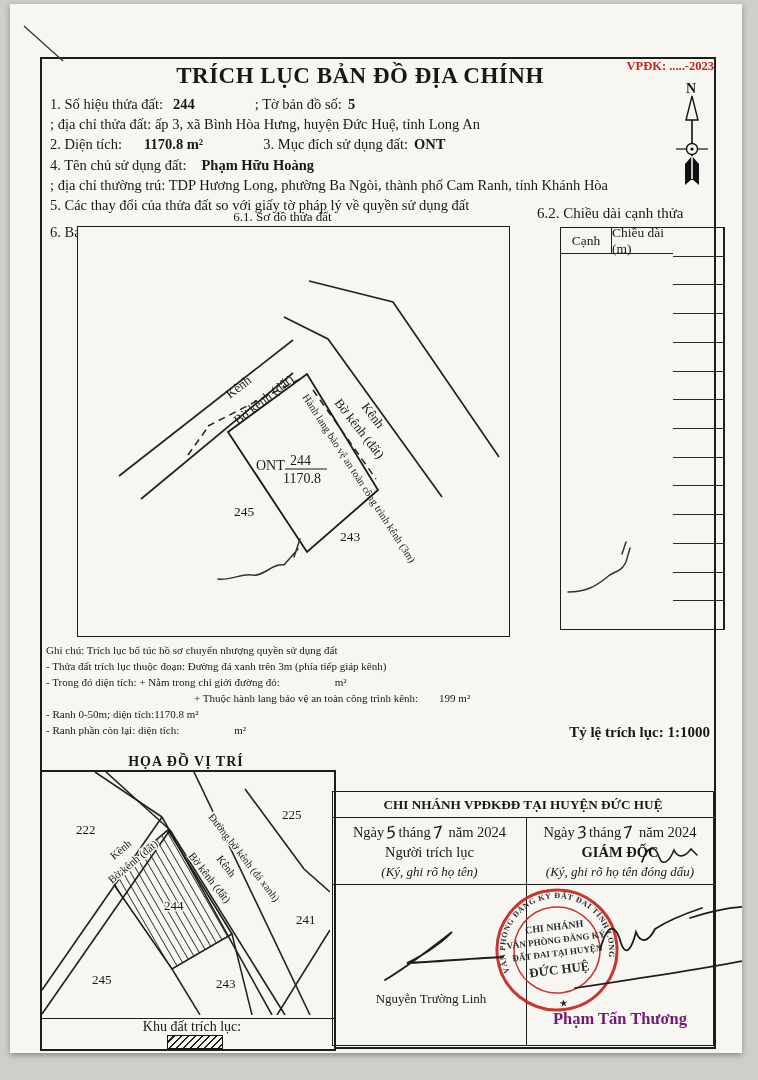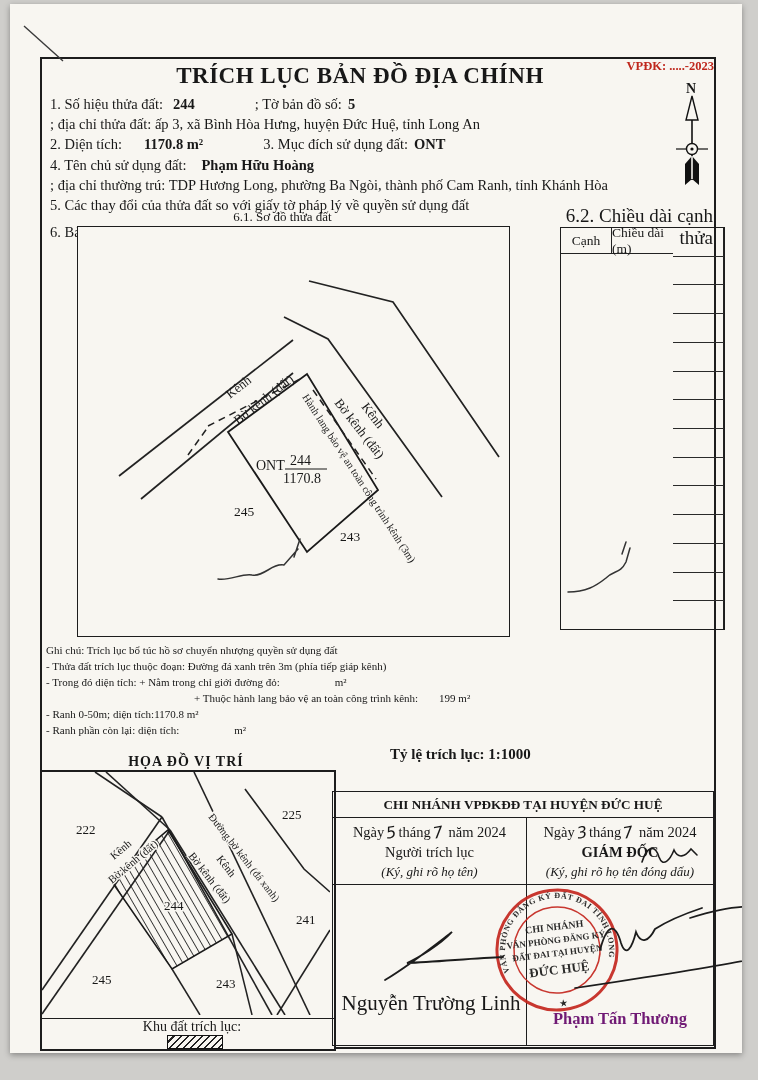--- a/index.html
+++ b/index.html
@@ -7,51 +7,51 @@
   .paper{position:absolute;left:10px;top:4px;width:732px;height:1049px;background:#f8f6f1;box-shadow:0 2px 6px rgba(0,0,0,.35);}
   .abs{position:absolute;}
   .frame{left:30px;top:53px;width:672px;height:988px;border:2px solid #1d1d1d;}
   .vpdk{left:540px;top:55px;width:164px;text-align:right;font-weight:bold;font-size:12.5px;}
   .title{left:110px;top:59px;width:480px;text-align:center;font-size:23px;font-weight:bold;letter-spacing:.5px;}
   .info{left:40px;top:90px;width:640px;font-size:14.5px;line-height:20.2px;}
   .iline b{font-weight:bold;}
   .ml6{margin-left:6px}.ml10{margin-left:10px}.ml15{margin-left:15px}.ml22{margin-left:22px}.ml60{margin-left:60px}
   .banve{left:40px;top:196px;font-size:14.5px;margin-top:24px;}
   .cap61{left:57px;top:205px;width:431px;text-align:center;font-size:13px;}
-  .cap62{left:527px;top:201px;width:176px;text-align:right;font-size:19px;}
+  .cap62{left:527px;top:201px;width:176px;text-align:left;font-size:15px;}
   .box61{left:67px;top:222px;width:431px;height:409px;border:1.8px solid #1d1d1d;background:#f8f6f1;}
   .tbl62{left:550px;top:223px;width:163px;height:401px;border:1.8px solid #1d1d1d;display:flex;flex-direction:row;}
   .thead{display:flex;height:25px;border-bottom:1.2px solid #222;font-size:13.5px;}
   .tbody{flex:1;display:flex;flex-direction:column;}
   .trow{flex:1;display:flex;border-bottom:1.1px solid #2a2a2a;}
   .trow:last-child{border-bottom:none;}
   .tc{display:flex;align-items:center;justify-content:center;}
   .c1{width:50px;border-right:1.2px solid #222;}
   .c2{flex:1;}
   .notes{left:36px;top:638px;width:670px;font-size:11px;line-height:16px;}
   .notes .ind{padding-left:148px;}
   .gap55{margin-left:55px}.gap25{margin-left:21px}
   .maptitle{left:30px;top:750px;width:292px;text-align:center;font-weight:bold;font-size:14px;letter-spacing:1px;}
-  .scale{left:380px;top:742px;width:320px;font-size:15px;font-weight:bold;}
+  .scale{left:380px;top:720px;width:320px;text-align:right;font-size:15px;font-weight:bold;}
   .mapbox{left:30px;top:766px;width:292px;height:277px;border:2px solid #1d1d1d;background:#f8f6f1;}
   .legend{position:absolute;left:0;right:0;bottom:0;height:30px;border-top:1.6px solid #1d1d1d;display:flex;align-items:center;font-size:14px;padding-left:8px;flex-direction:column;}
   .swatch{display:inline-block;width:54px;height:17px;margin-left:6px;border:1.6px solid #111;
           background:repeating-linear-gradient(135deg,#f8f6f1 0 3.5px,#222 3.5px 5px);}
   .ftable{left:322px;top:787px;width:380px;border:1.6px solid #1d1d1d;}
   .office{height:25px;border-bottom:1.6px solid #1d1d1d;display:flex;align-items:center;justify-content:center;font-weight:bold;font-size:13.2px;}
   .daterow{display:flex;height:66px;border-bottom:1.6px solid #1d1d1d;}
   .dcell{padding-top:4px;text-align:center;font-size:14.5px;line-height:20px;}
   .dl{width:193px;border-right:1.6px solid #1d1d1d;}
   .dr{flex:1;}
   .note-it{font-style:italic;font-size:13px;}
   .hand{font-family:"DejaVu Sans",sans-serif;font-style:italic;font-size:16px;display:inline-block;transform:rotate(-10deg);margin:0 2px;position:relative;top:1px;}
   .sigrow{display:flex;height:160px;}
   .sl{width:193px;border-right:1.6px solid #1d1d1d;position:relative;}
   .sr{flex:1;position:relative;}
-  .signame{position:absolute;left:3px;right:0;top:106px;text-align:center;font-size:21px;}
+  .signame{position:absolute;left:3px;right:0;top:106px;text-align:center;font-size:13px;}
   .redname{position:absolute;left:0;right:0;top:124px;text-align:center;font-size:16.5px;font-weight:bold;color:#701a75;}
   .stamp{left:477px;top:876px;width:140px;height:140px;}
   svg text{font-family:"Liberation Serif","DejaVu Serif",serif;fill:#181818;}
   .halo{paint-order:stroke;stroke:#f8f6f1;stroke-width:3px;}
   .overlay{left:0;top:0;width:732px;height:1049px;pointer-events:none;}
 </style>
 </head>
 <body>
 
 <div class="paper">

